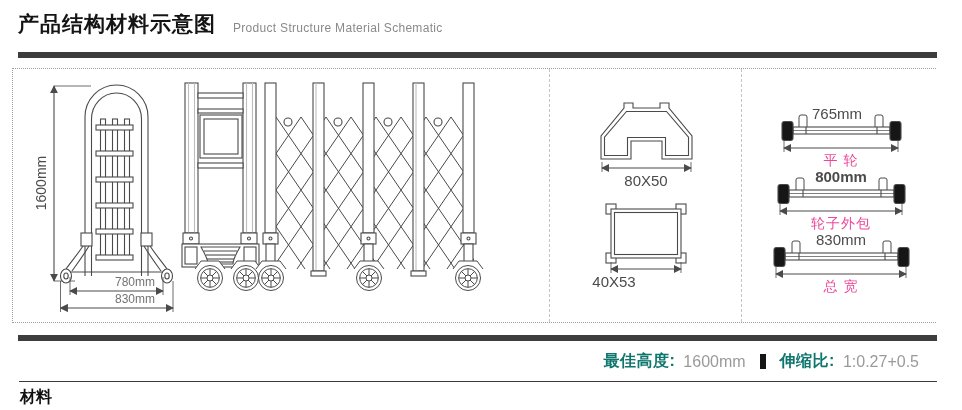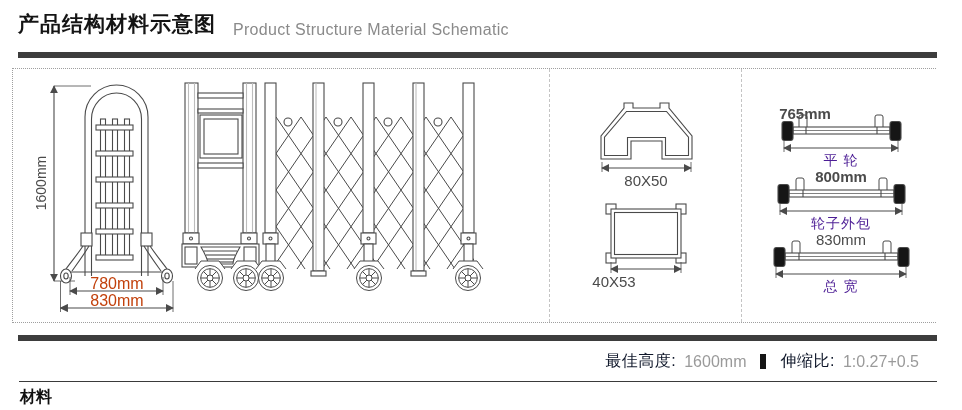--- a/index.html
+++ b/index.html
@@ -1,39 +1,39 @@
 <!DOCTYPE html>
 <html><head>
 <meta charset="utf-8">
 <style>
   html,body{margin:0;padding:0;background:#ffffff;}
   body{font-family:"Liberation Sans","DejaVu Sans",sans-serif;}
   #stage{position:relative;width:937px;height:410px;background:#fff;overflow:hidden;}
 
   
   .title{position:absolute;left:18px;top:10px;font-size:21px;font-weight:bold;color:#141414;letter-spacing:1px;}
-  .subtitle{position:absolute;left:233px;top:21px;font-size:16px;color:#8a8a8a;letter-spacing:.3px;}
+  .subtitle{position:absolute;left:233px;top:21px;font-size:12px;color:#8a8a8a;letter-spacing:.3px;}
   .topbar{position:absolute;left:18px;top:52px;width:939px;height:6px;background:#3d3d3d;}
 
   
   .panel{position:absolute;left:12px;top:68px;width:930px;height:255px;border:1px dotted #9f9f9f;box-sizing:border-box;background:#fff;}
   .vdiv{position:absolute;top:0;bottom:0;width:0;border-left:1px dashed #c4c4c4;}
   .panel svg{position:absolute;left:0;top:0;}
 
   .dim{position:absolute;font-size:15px;color:#4b4b4b;text-align:center;white-space:nowrap;}
-  .dim.big{font-size:16px;color:#c2410c;}
-  .cnlabel{position:absolute;font-size:14px;color:#4c1d95;text-align:center;white-space:nowrap;letter-spacing:1px;}
+  .dim.big{font-size:12px;color:#737373;text-align:right;}
+  .cnlabel{position:absolute;font-size:14px;color:#ec4899;text-align:center;white-space:nowrap;letter-spacing:1px;}
   .vdim{position:absolute;left:-16px;top:106px;width:88px;text-align:center;font-size:14px;color:#4b4b4b;transform:rotate(-90deg);}
 
   
   .botbar{position:absolute;left:18px;top:335px;width:939px;height:6px;background:#3d3d3d;}
   .mat-label{position:absolute;left:20px;top:351px;font-size:16px;font-weight:bold;color:#101010;margin-top:36px;}
   .mat-value{position:absolute;left:72px;top:351px;font-size:16px;color:#3e3e3e;letter-spacing:1px;}
   .specs{position:absolute;right:18px;top:351px;display:flex;align-items:center;font-size:16px;}
-  .spec-label{font-weight:normal;color:#0f172a;letter-spacing:.5px;}
+  .spec-label{font-weight:bold;color:#0f766e;letter-spacing:.5px;}
   .spec-value{color:#9a9a9a;margin-left:8px;}
   .spec-sep{display:inline-block;width:6px;height:15px;background:#151515;margin:0 14px;}
   .rule{position:absolute;left:19px;top:381px;width:925px;height:1px;background:#3a3a3a;}
 </style>
 </head>
 <body>
 
 <div id="stage">
 
   <div class="title">产品结构材料示意图</div>
@@ -250,21 +250,21 @@
       </g>
     </svg>
 
     <span class="vdim">1600mm</span>
     <span class="dim big" style="left:66px;top:206px;width:76px;">780mm</span>
     <span class="dim big" style="left:66px;top:223px;width:76px;">830mm</span>
 
     <span class="dim" style="left:593px;top:103px;width:80px;">80X50</span>
     <span class="dim" style="left:561px;top:204px;width:80px;">40X53</span>
 
-    <span class="dim" style="left:752px;top:36px;width:80px;font-weight:bold;">765mm</span>
+    <span class="dim" style="left:784px;top:36px;width:80px;">765mm</span>
     <span class="cnlabel" style="left:788px;top:83px;width:80px;">平 轮</span>
     <span class="dim" style="left:788px;top:99px;width:80px;font-weight:bold;">800mm</span>
     <span class="cnlabel" style="left:788px;top:146px;width:80px;">轮子外包</span>
     <span class="dim" style="left:788px;top:162px;width:80px;">830mm</span>
     <span class="cnlabel" style="left:788px;top:209px;width:80px;">总 宽</span>
   </div>
 
   <div class="botbar"></div>
   <span class="mat-label">材料</span>
   <div class="specs">

